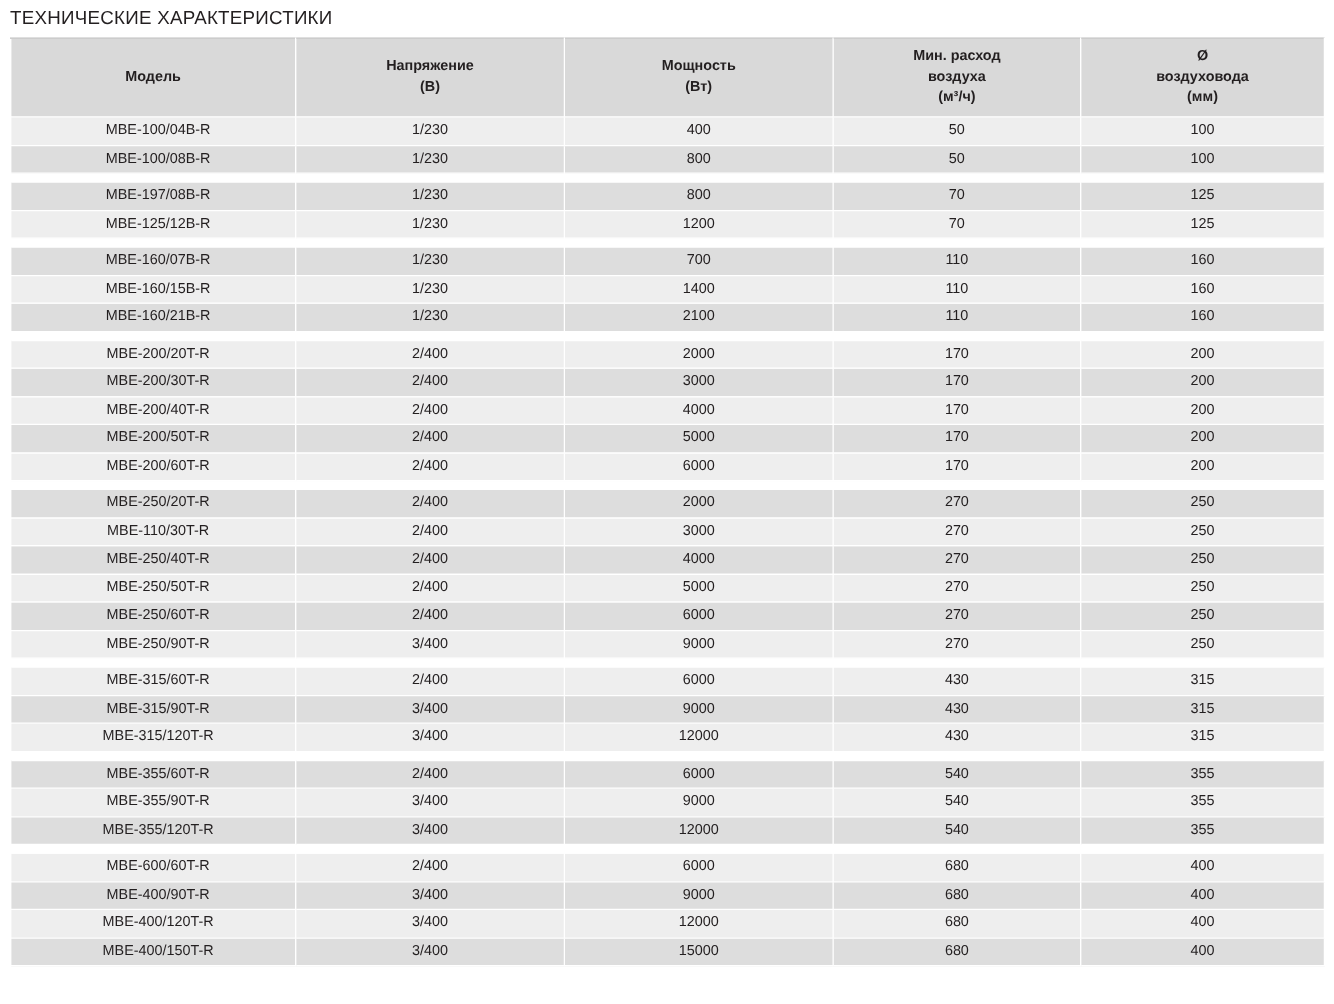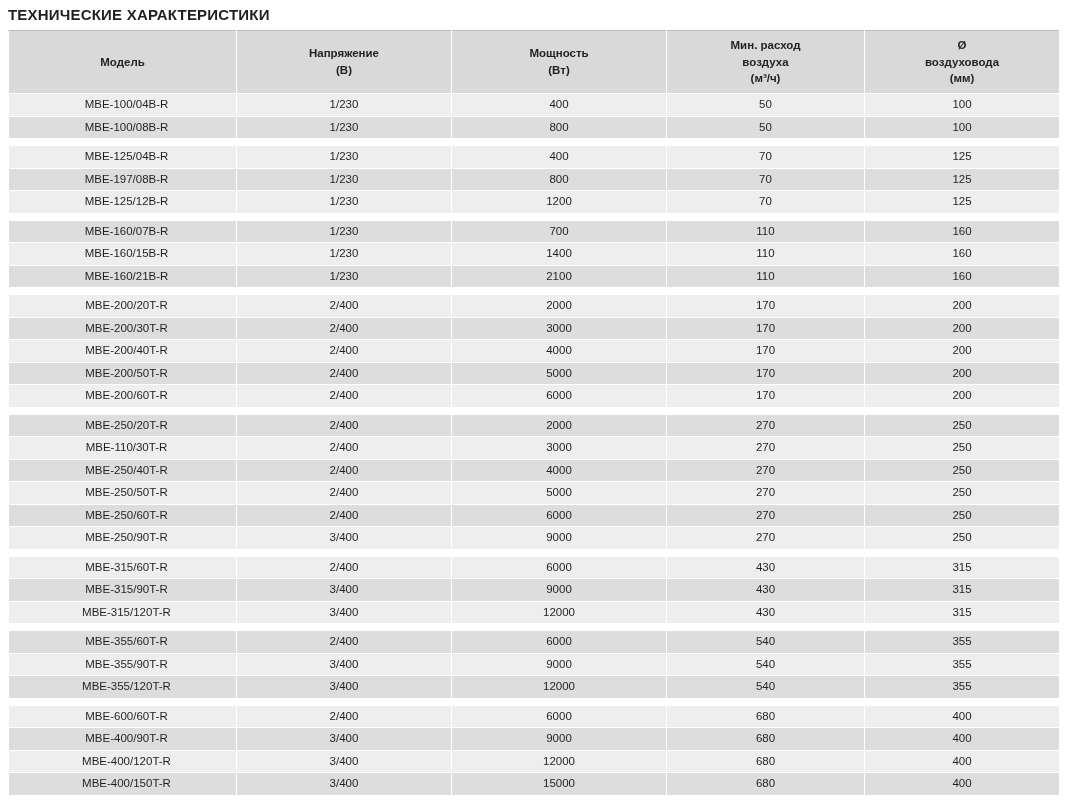--- a/index.html
+++ b/index.html
@@ -14,21 +14,21 @@
     color: #231f20;
     overflow: hidden;
   }
   .page {
     width: 1067px;
     box-sizing: border-box;
     padding: 0 8px;
   }
   .page-title {
     font-size: 15px;
-    font-weight: bold;
+    font-weight: normal;
     letter-spacing: 0.2px;
     color: #231f20;
     padding: 6px 0 7px 0;
     margin: 0;
   }
   table.spec {
     border-collapse: collapse;
     width: 1051px;
     table-layout: fixed;
     font-size: 11.5px;
@@ -134,27 +134,20 @@
         <tr class="even">
           <td class="model">MBE-100/08B-R</td>
           <td>1/230</td>
           <td>800</td>
           <td>50</td>
           <td>100</td>
         </tr>
         <tr class="gap">
           <td colspan="5"></td>
         </tr>
-        <tr class="odd">
-          <td class="model">MBE-125/04B-R</td>
-          <td>1/230</td>
-          <td>400</td>
-          <td>70</td>
-          <td>125</td>
-        </tr>
         <tr class="even">
           <td class="model">MBE-197/08B-R</td>
           <td>1/230</td>
           <td>800</td>
           <td>70</td>
           <td>125</td>
         </tr>
         <tr class="odd">
           <td class="model">MBE-125/12B-R</td>
           <td>1/230</td>

